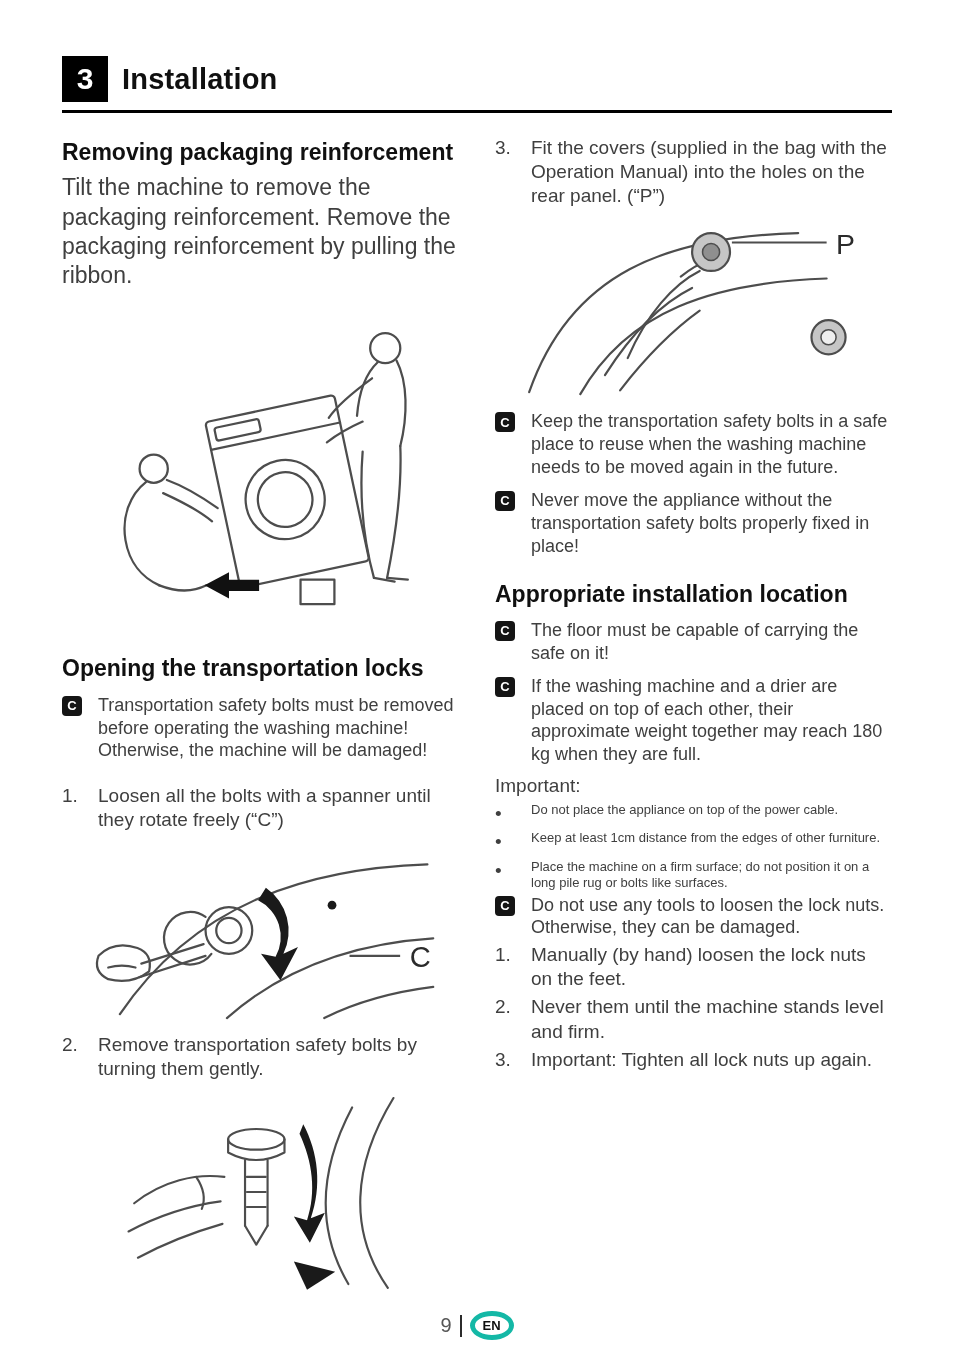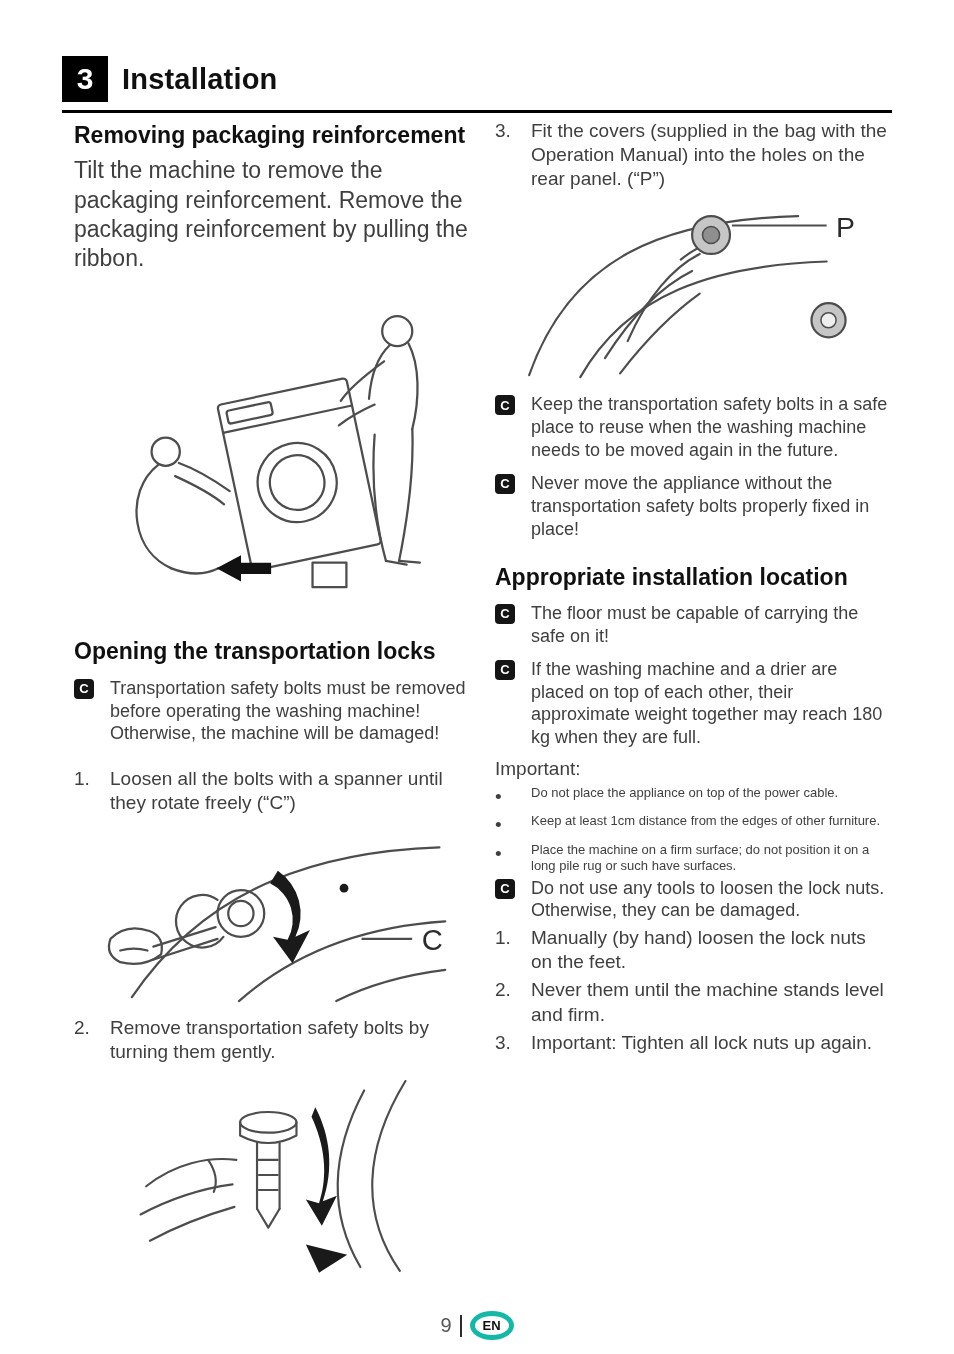--- a/index.html
+++ b/index.html
@@ -10,21 +10,21 @@
     color:#3f3f3f; padding:56px 62px 0; position:relative; overflow:hidden;
   }
   .chapter { display:flex; align-items:center; gap:14px; }
   .chnum {
     width:46px; height:46px; background:#000; color:#fff;
     font-size:30px; font-weight:bold;
     display:flex; align-items:center; justify-content:center;
   }
   h1 { font-size:29px; font-weight:bold; color:#101010; letter-spacing:.2px; }
   .rule { height:3px; background:#000; margin-top:8px; }
-  .columns { display:flex; gap:24px; margin-top:0;justify-content:flex-end; }
+  .columns { display:flex; gap:36px; margin-top:17px; }
   .col { width:397px; }
   h2 { font-size:23px; line-height:1.28; color:#101010; margin:22px 0 6px; font-weight:bold; }
   h2.first { margin-top:8px; }
   p.body { font-size:23px; line-height:1.27; }
   .note { display:flex; margin-top:10px; }
   .note .ico { width:36px; flex:none; padding-top:2px; }
   .ibox {
     display:inline-flex; width:20px; height:20px; background:#151515; color:#fff;
     font-size:13px; font-weight:bold; align-items:center; justify-content:center;
     border-radius:4px;
@@ -212,21 +212,21 @@
       <div class="bullet">
         <span class="b">•</span>
         <p>Do not place the appliance on top of the power cable.</p>
       </div>
       <div class="bullet">
         <span class="b">•</span>
         <p>Keep at least 1cm distance from the edges of other furniture.</p>
       </div>
       <div class="bullet">
         <span class="b">•</span>
-        <p>Place the machine on a firm surface; do not position it on a long pile rug or such have surfaces.</p>
+        <p>Place the machine on a firm surface; do not position it on a long pile rug or bolts like surfaces.</p>
       </div>
 
 
       <div class="note" style="margin-top:2px">
         <span class="ico"><span class="ibox">C</span></span>
         <p>Do not use any tools to loosen the lock nuts. Otherwise, they can be damaged.</p>
       </div>
 
       <div class="step tight">
         <span class="num">1.</span>

